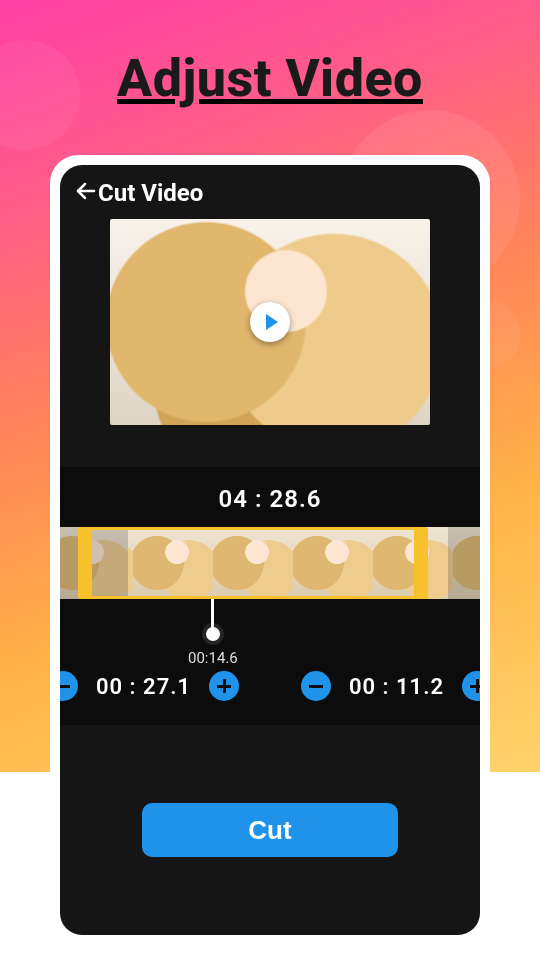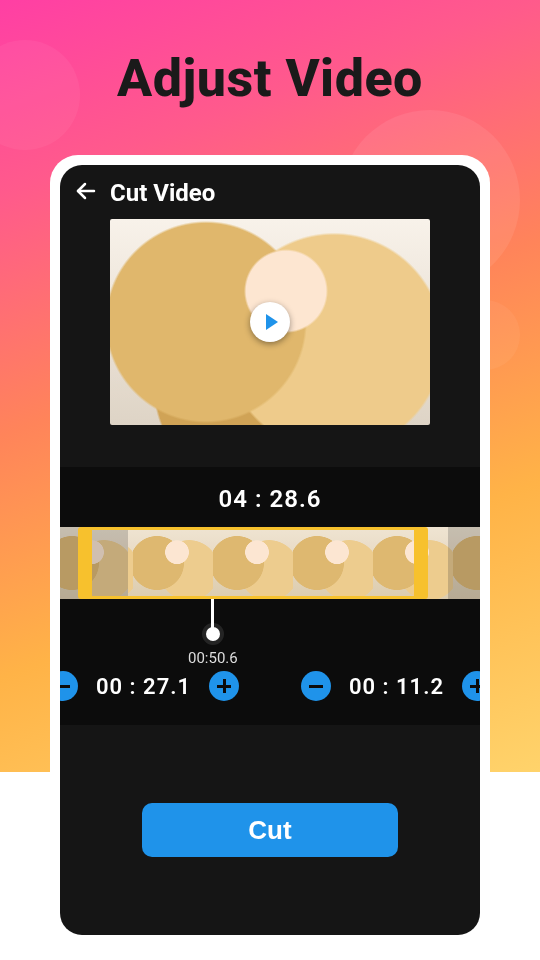--- a/index.html
+++ b/index.html
@@ -1,20 +1,21 @@
 <!DOCTYPE html>
 <html><head>
 <meta charset="utf-8">
 <style>
   * { margin: 0; padding: 0; box-sizing: border-box; }
   html, body { width: 540px; height: 960px; overflow: hidden; font-family: -apple-system, BlinkMacSystemFont, "Segoe UI", Roboto, Helvetica, Arial, sans-serif; }
   .bg {
     width: 540px; height: 772px;
     background: linear-gradient(160deg, #ff3fa4 0%, #ff5a8c 20%, #ff845a 45%, #ffb347 70%, #ffd36b 100%);
     position: relative;
+    text-decoration: underline;
   }
   
   .bubble { position:absolute; border-radius:50%; background: rgba(255,255,255,0.08); }
   .b1 { width:180px; height:180px; right:20px; top:110px; }
   .b2 { width:110px; height:110px; left:-30px; top:40px; background: rgba(255,255,255,0.05);}
   .b3 { width:70px; height:70px; right:20px; top:300px; background: rgba(255,255,255,0.05);}
 
   .page-title {
     text-align:center; color:#1a1a1a; font-weight:800;
     font-size:52px; padding-top:48px; letter-spacing:0.5px;
@@ -23,21 +24,21 @@
   .phone-card {
     position:absolute; left:50%; transform:translateX(-50%);
     top:155px; width:440px; height:790px;
     background:#fff; border-radius:28px; padding:10px;
   }
   .phone-screen {
     width:100%; height:100%; background:#151515; border-radius:22px;
     position:relative; overflow:hidden;
   }
   .app-bar {
-    display:flex; align-items:center; gap:12px;
+    display:flex; align-items:center; gap:0;
     padding:14px 14px 8px 14px;
   }
   .back-arrow svg { stroke:#fff; }
   .app-bar-title { color:#fff; font-size:24px; font-weight:700; }
 
   .preview-wrap {
     width:320px; height:206px; margin: 4px auto 0; position:relative;
     background:#000; border-radius:2px; overflow:hidden;
   }
   
@@ -162,21 +163,21 @@
             <div class="thumb"></div>
             <div class="thumb"></div>
             <div class="thumb"></div>
             <div class="thumb"></div>
             <div class="thumb dim"></div>
           </div>
           <div class="sel-overlay"></div>
           <div class="playhead">
             <div class="ph-line"></div>
             <div class="ph-dot"></div>
-            <div class="ph-label">00:50.6</div>
+            <div class="ph-label">00:14.6</div>
           </div>
         </div>
 
         <div class="time-row">
           <div class="time-group">
             <div class="round-btn">
                 <span class="bar"></span>
               </div>
             <span class="time-val">00 : 27.1</span>
             <div class="round-btn">

